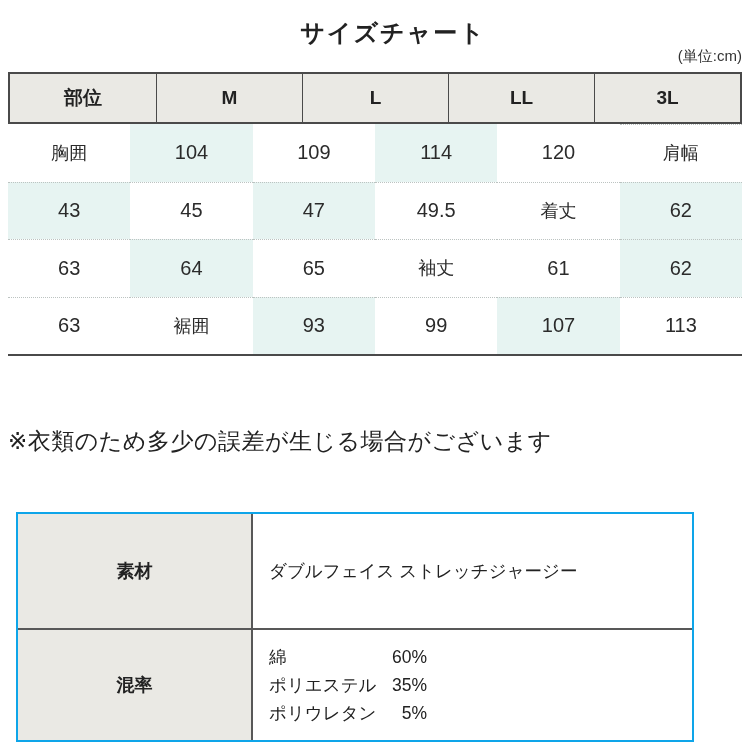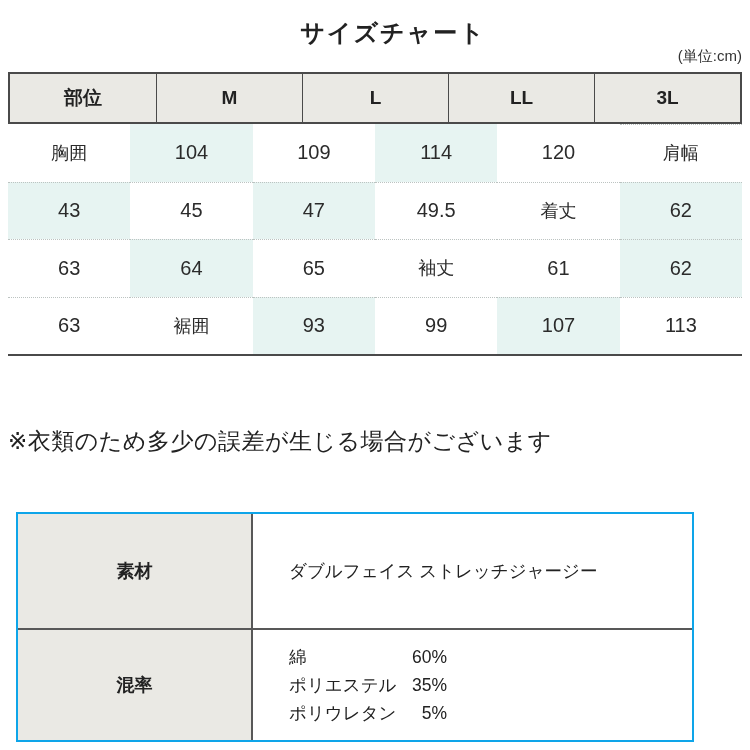--- a/index.html
+++ b/index.html
@@ -71,21 +71,21 @@
   .spec-label {
     width: 235px; flex: 0 0 235px;
     background: #eae9e4;
     border-right: 2px solid #585858;
     display: flex; align-items: center; justify-content: center;
     font-size: 18px; font-weight: bold; color: #222;
   }
   .spec-content {
     flex: 1;
     display: flex; flex-direction: column; justify-content: center;
-    padding-left: 36px;
+    padding-left: 16px;
     font-size: 17.5px; color: #222;
   }
   .spec-row.material { height: 114px; }
   .spec-row.blend { height: 112px; }
   .blend-line { line-height: 28px; white-space: pre; }
   .blend-name { display: inline-block; width: 110px; }
   .blend-pct { display: inline-block; width: 48px; text-align: right; }
 </style>
 </head>
 <body>

